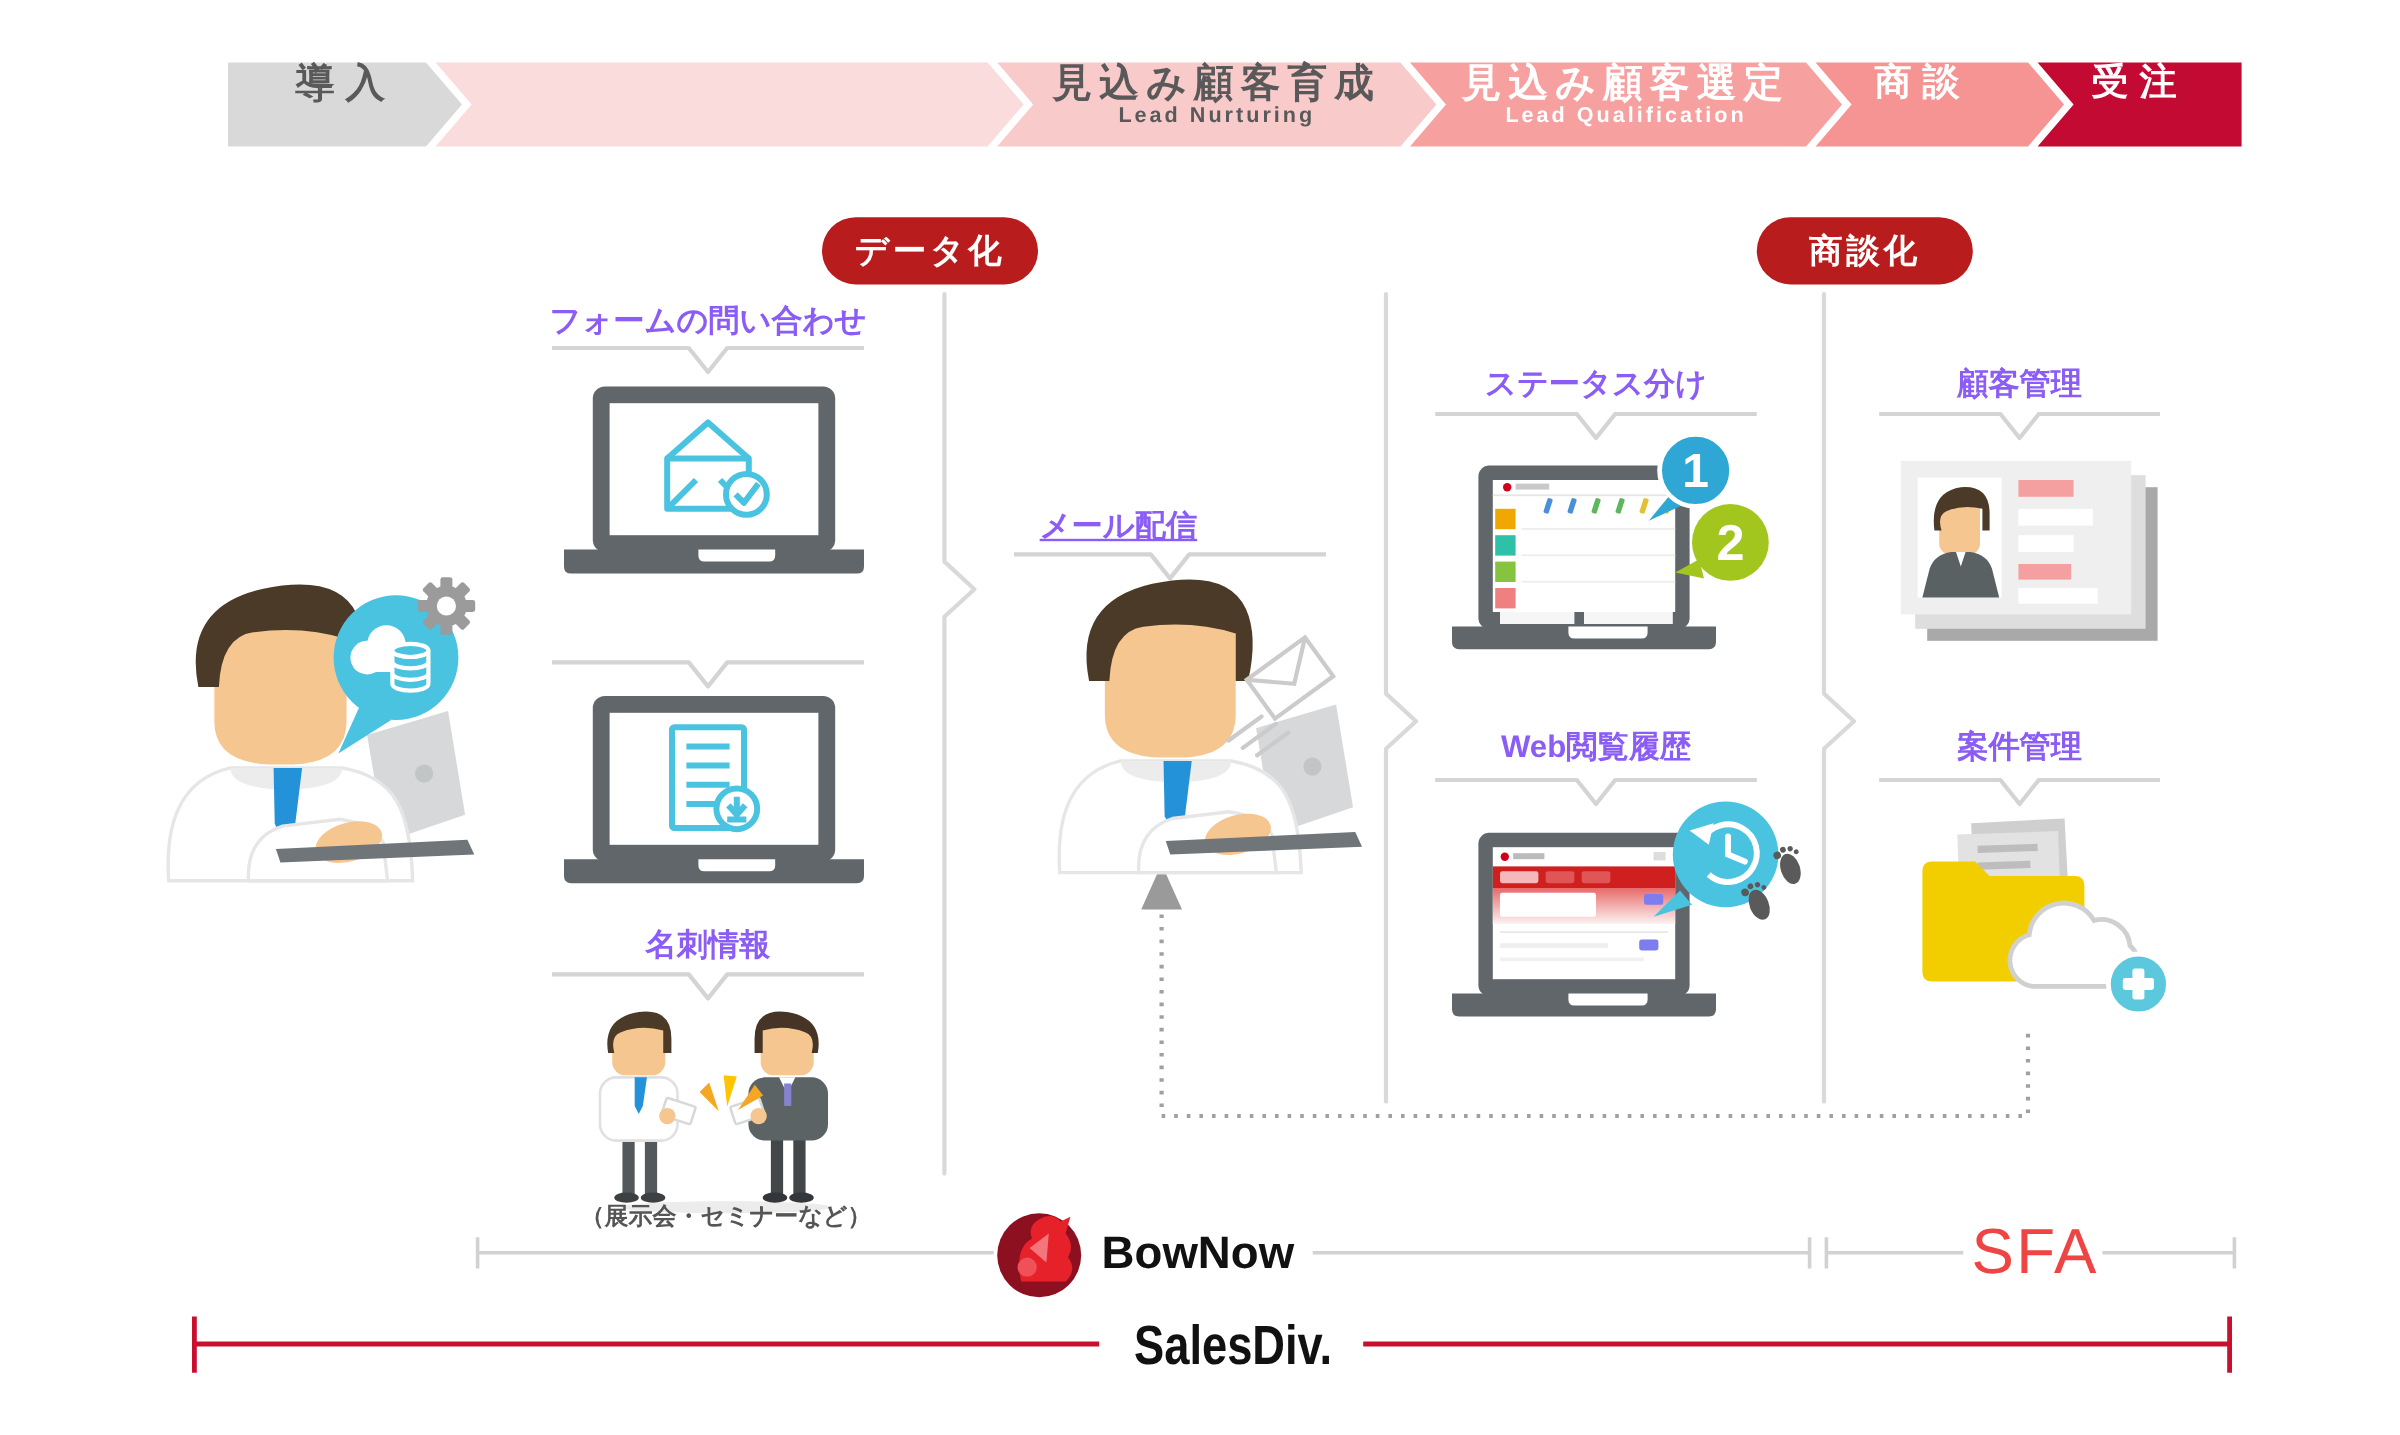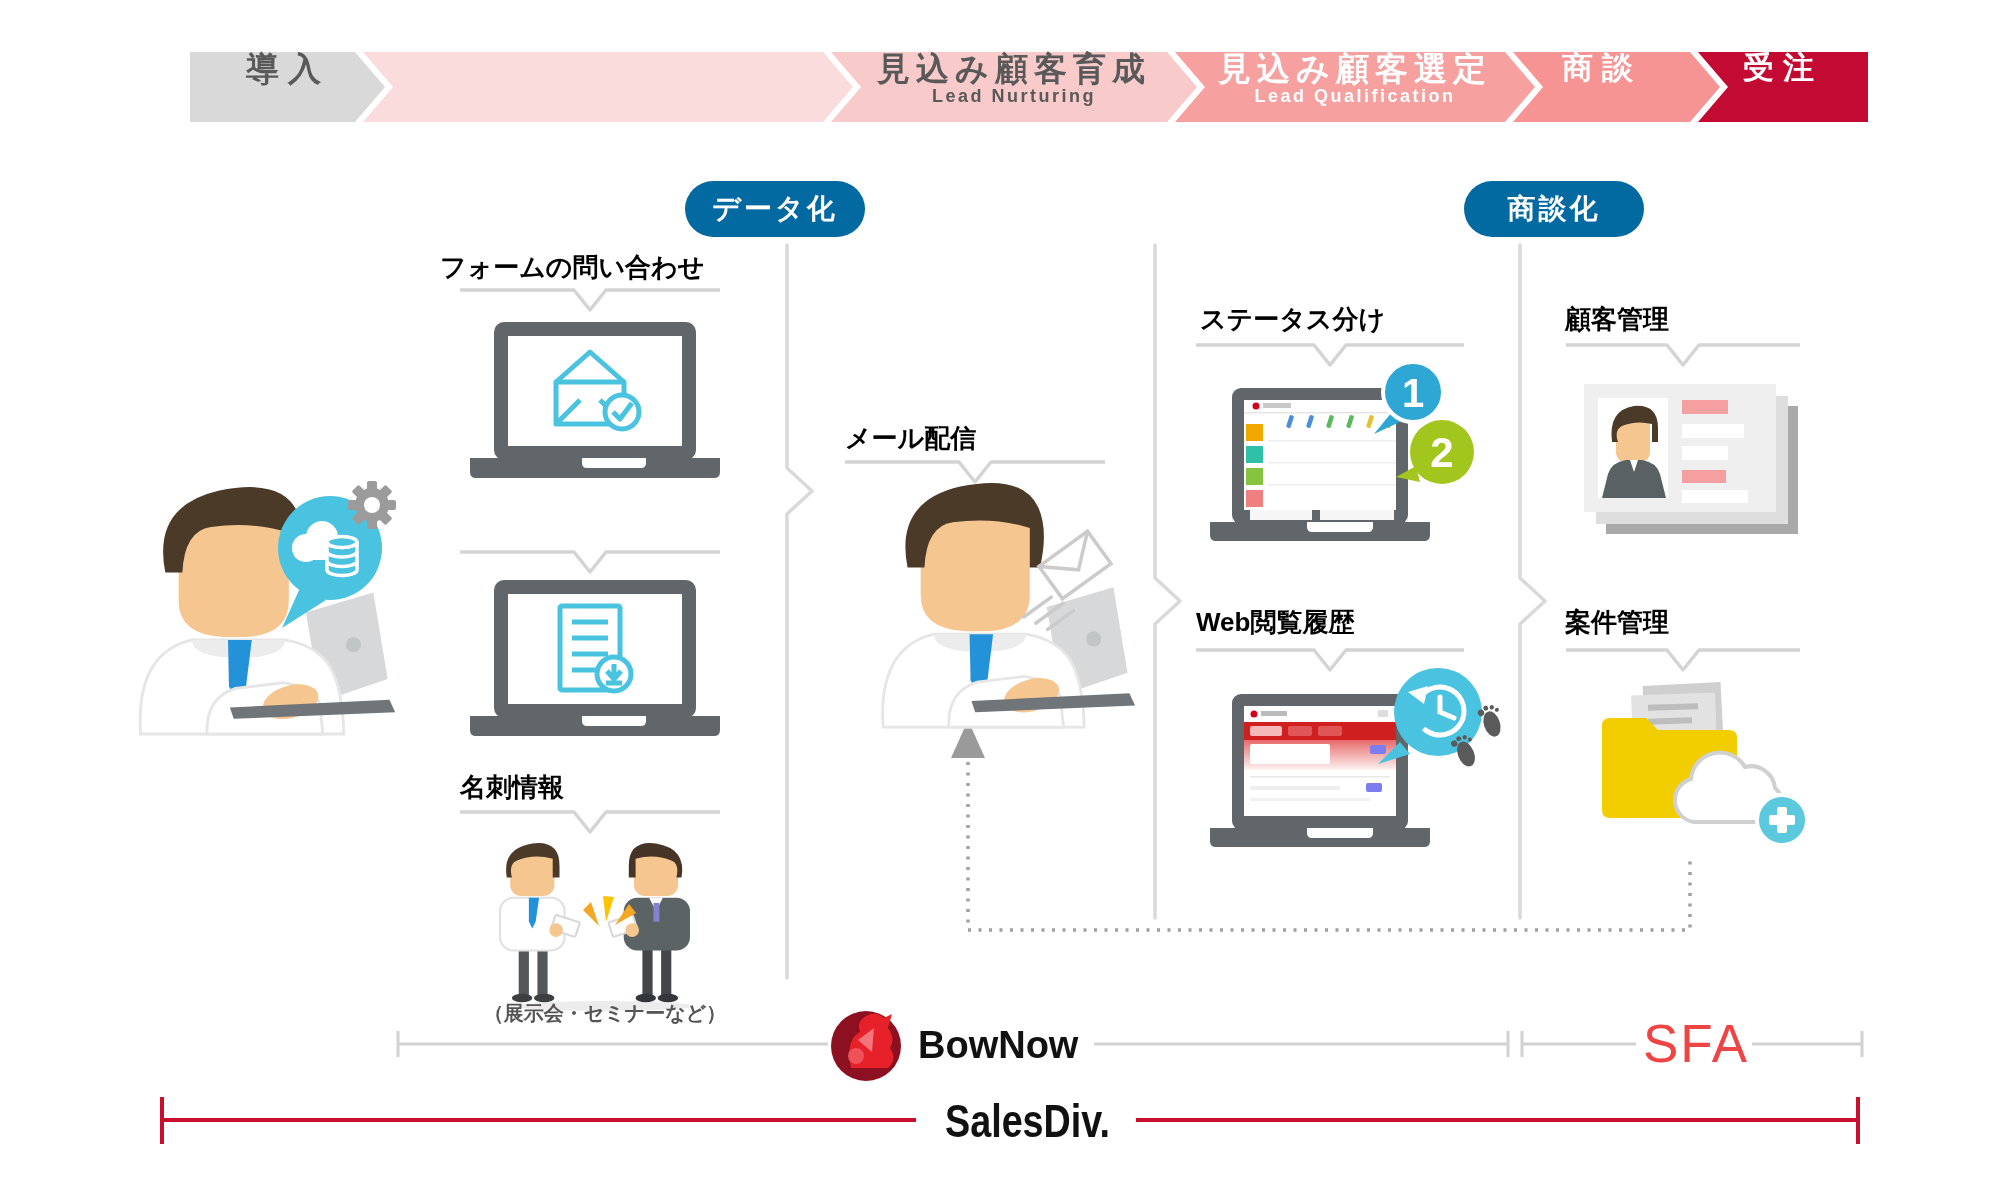--- a/index.html
+++ b/index.html
@@ -6,24 +6,24 @@
   .canvas{position:relative;width:2000px;height:1196px;background:#ffffff;overflow:hidden;}
   svg.layer{position:absolute;left:0;top:0;}
   
   .stage{position:absolute;top:52px;height:70px;display:flex;flex-direction:column;align-items:center;justify-content:flex-start;font-weight:bold;color:#595959;line-height:1.05;}
   .stage .main{font-size:33px;letter-spacing:6px;white-space:nowrap;}
   .stage .sub{font-size:18px;letter-spacing:2.5px;white-space:nowrap;}
   .stage.white{color:#ffffff;}
   .stage.wide .main{letter-spacing:9px;}
   
   .pill{position:absolute;border-radius:30px;display:flex;align-items:center;justify-content:center;color:#fff;font-weight:bold;}
-  .pill.pink{background:#0369a1;font-size:28px;letter-spacing:3px;}
+  .pill.pink{background:#b91c1c;font-size:28px;letter-spacing:3px;}
   .pill.gray{background:#a5a5a5;font-size:29px;letter-spacing:4px;}
   
-  .seclabel{position:absolute;font-weight:bold;color:#000000;font-size:26px;white-space:nowrap;}
+  .seclabel{position:absolute;font-weight:bold;color:#8b5cf6;font-size:26px;text-align:center;white-space:nowrap;}
   .secnote{position:absolute;font-weight:bold;color:#555555;font-size:20px;text-align:center;white-space:nowrap;}
   
   .bubble-num{position:absolute;color:#ffffff;font-weight:bold;text-align:center;}
   
   .bownow-text{position:absolute;font-weight:bold;color:#111111;font-size:38px;letter-spacing:0px;white-space:nowrap;}
   .sfa-text{position:absolute;font-weight:normal;color:#ef4444;font-size:53px;letter-spacing:2px;text-align:center;}
   .salesdiv-text{position:absolute;font-weight:bold;color:#111111;font-size:46px;white-space:nowrap;transform:scaleX(0.82);transform-origin:center;text-align:center;}
 </style>
 </head>
 <body>
@@ -332,21 +332,21 @@
 <div class="stage white wide" style="left:1698px;width:170px;">
   <div class="main" style="font-size:31px;">受注</div>
 </div>
 
 <div class="pill pink" style="left:685px;top:181px;width:180px;height:56px;">データ化</div>
 <div class="pill pink" style="left:1464px;top:181px;width:180px;height:56px;">商談化</div>
 
 <div class="seclabel" style="left:440px;top:250px;width:300px;">フォームの問い合わせ</div>
 <div class="seclabel" style="left:460px;top:770px;width:260px;">名刺情報</div>
 <div class="secnote" style="left:440px;top:1000px;width:330px;">（展示会・セミナーなど）</div>
-<div class="seclabel" style="left:845px;top:421px;width:260px;">メール配信</div>
+<div class="seclabel" style="left:802px;top:421px;width:260px;text-decoration:underline;">メール配信</div>
 <div class="seclabel" style="left:1200px;top:302px;width:260px;">ステータス分け</div>
 <div class="seclabel" style="left:1196px;top:605px;width:268px;">Web閲覧履歴</div>
 <div class="seclabel" style="left:1565px;top:302px;width:236px;">顧客管理</div>
 <div class="seclabel" style="left:1565px;top:605px;width:236px;">案件管理</div>
 
 <div class="bubble-num" style="left:1385px;top:365px;width:56px;height:56px;line-height:56px;font-size:40px;">1</div>
 <div class="bubble-num" style="left:1412px;top:423px;width:60px;height:60px;line-height:60px;font-size:42px;">2</div>
 
 <div class="bownow-text" style="left:918px;top:1024px;">BowNow</div>
 <div class="sfa-text" style="left:1638px;top:1020px;width:116px;line-height:48px;">SFA</div>

